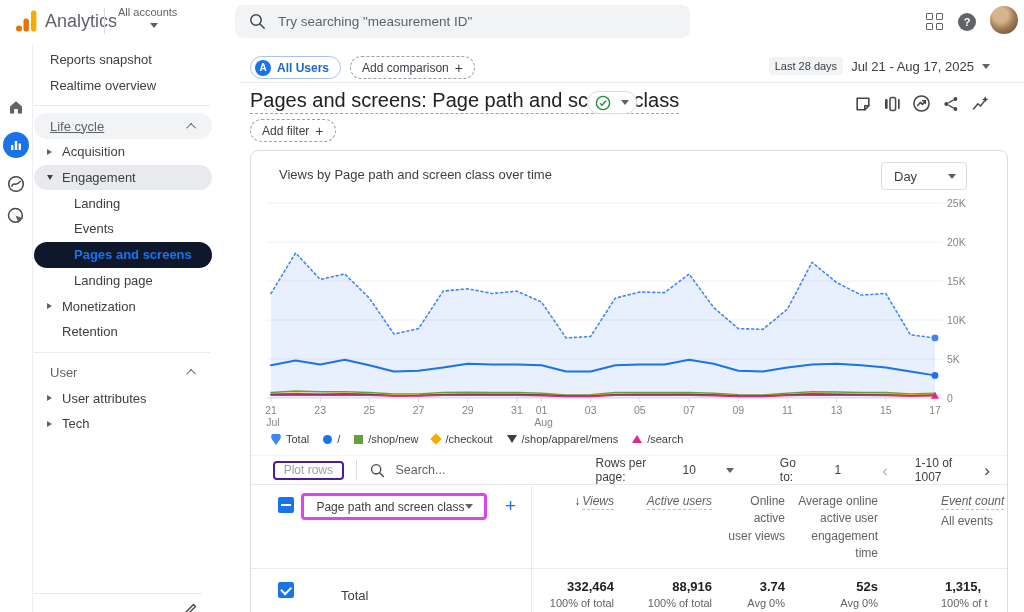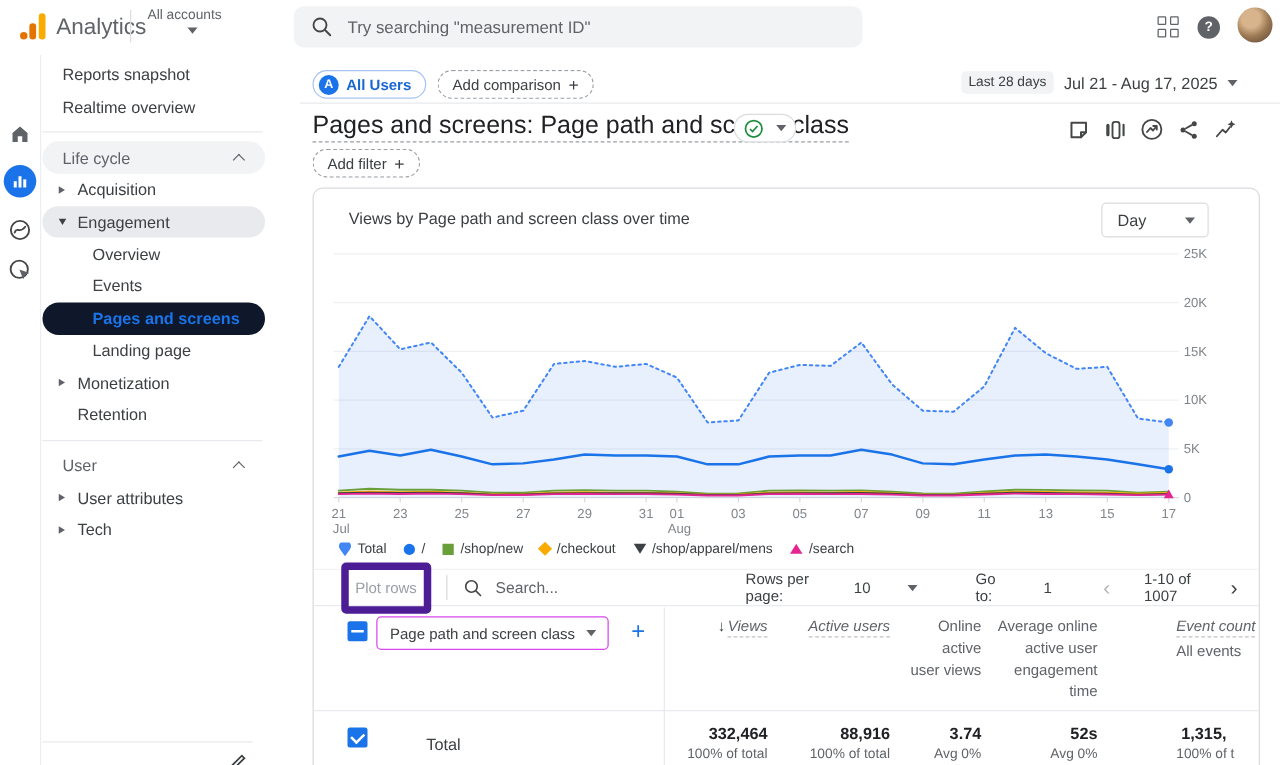--- a/index.html
+++ b/index.html
@@ -29,21 +29,21 @@
   .rail-active { left:3px; width:26px; height:26px; border-radius:50%; background:#1a73e8; display:flex; align-items:center; justify-content:center; }
 
   
   #snav { position:absolute; left:34px; top:44px; width:178px; bottom:0; padding-top:3px; font-size:13px; color:#3c4043; }
   .srow { height:25.7px; display:flex; align-items:center; position:relative; padding-left:16px; border-radius:16px; cursor:pointer; white-space:nowrap; }
   .srow .arrow { position:absolute; left:13px; }
   .ind1 { padding-left:28px; }
   .ind2 { padding-left:40px; }
   .sec-head { color:#5f6368; }
   .sec-head .chev-up { position:absolute; right:16px; }
-  .pill-gray-lt { background:#f1f3f4; }
+  .pill-gray-lt { background:#f1f3f4;text-decoration:underline; }
   .pill-gray { background:#e8eaed; }
   .pill-blue { background:#0f172a; color:#1a73e8; font-weight:bold; }
   .sdiv { height:1px; background:#e8eaed; margin:7px 2px 7px 0; }
 
   
   .tri-r { width:0; height:0; border-left:5px solid #5f6368; border-top:3.5px solid transparent; border-bottom:3.5px solid transparent; }
   .tri-d { width:0; height:0; border-top:5px solid #3c4043; border-left:3.5px solid transparent; border-right:3.5px solid transparent; }
   .caret { width:0; height:0; border-left:4px solid transparent; border-right:4px solid transparent; border-top:5px solid #5f6368; display:inline-block; }
   .chev-up { width:7px; height:7px; border-left:1.6px solid #5f6368; border-top:1.6px solid #5f6368; transform:rotate(45deg) translateY(2px); display:inline-block; }
 
@@ -65,35 +65,35 @@
 
   
   #card { position:absolute; left:250px; top:150px; width:758px; height:478px; border:1px solid #dadce0; border-radius:8px; background:#fff; overflow:hidden; }
   .chart-title { position:absolute; left:28px; top:16px; font-size:13px; color:#3c4043; }
   .gran-select { position:absolute; right:40px; top:11px; width:86px; height:28px; border:1px solid #dadce0; border-radius:4px; display:flex; align-items:center; justify-content:space-between; padding:0 10px 0 12px; font-size:13px; color:#3c4043; cursor:pointer; }
   #legend { position:absolute; left:20px; top:282px; display:flex; align-items:center; gap:14px; font-size:11px; color:#3c4043; }
   .lg-item { display:flex; align-items:center; gap:5px; cursor:pointer; }
 
   
   #ttoolbar { position:absolute; left:0; right:0; top:304px; height:30px; border-top:1px solid #f1f3f4; border-bottom:1px solid #e8eaed; display:flex; align-items:center; }
-  .plot-btn { margin-left:22px; width:82px; height:41px; border:6px solid #4c1d95; border-radius:4px; color:#9aa0a6; font-size:12px; display:flex; align-items:center; justify-content:center; }
+  .plot-btn { margin-left:22px; width:82px; height:19px; border:2px solid #4c1d95; border-radius:4px; color:#9aa0a6; font-size:12px; display:flex; align-items:center; justify-content:center; }
   .tb-vdiv { width:1px; height:20px; background:#dadce0; margin:0 14px 0 12px; }
   .tb-search { display:flex; align-items:center; gap:10px; flex:1; }
   .tb-search input { border:none; outline:none; font-size:12.5px; color:#3c4043; width:200px; font-family:"Liberation Sans",sans-serif; }
   .tb-search input::placeholder { color:#5f6368; }
   .tb-right { display:flex; align-items:center; font-size:12px; color:#3c4043; margin-right:14px; gap:24px; }
   .pgchev { font-size:17px; line-height:1; padding:0 3px; cursor:pointer; }
 
   
   .tbl-vdiv { position:absolute; left:280px; top:335px; bottom:0; width:1px; background:#e8eaed; }
   #thead { position:absolute; left:0; right:0; top:335px; height:83px; border-bottom:1px solid #e8eaed; font-size:12px; color:#5f6368; }
   .cb { width:16px; height:16px; border-radius:2px; background:#1a73e8; position:absolute; cursor:pointer; }
   .cb.indet::after { content:""; position:absolute; left:3px; top:7px; width:10px; height:2.4px; background:#fff; }
   .cb.checked::after { content:""; position:absolute; left:3.2px; top:3.6px; width:8px; height:4.5px; border-left:2px solid #fff; border-bottom:2px solid #fff; transform:rotate(-45deg); }
-  .dim-select { position:absolute; left:50px; top:7px; width:186px; height:27px; border:1px solid #d946ef; border-radius:4px; display:flex; align-items:center; justify-content:space-between; padding:0 9px 0 10px; font-size:12px; color:#3c4043; cursor:pointer; }
+  .dim-select { position:absolute; left:50px; top:7px; width:186px; height:27px; border:3px solid #d946ef; border-radius:4px; display:flex; align-items:center; justify-content:center; padding:0 9px 0 10px; font-size:12px; color:#3c4043; cursor:pointer; }
   .add-dim { position:absolute; left:254px; top:9px; color:#1a73e8; font-size:19px; cursor:pointer; }
   .hcell { position:absolute; top:7px; text-align:right; cursor:pointer; line-height:1.45; }
   .dashed-u { border-bottom:1px dashed #bdc1c6; padding-bottom:1px;font-style:italic; }
   .sort-ar { color:#3c4043; margin-right:2px; }
   .subhead { color:#5f6368; margin-top:3px; }
   #trow-total { position:absolute; left:0; right:0; top:418px; height:60px; font-size:13px; }
   .num { position:absolute; top:10px; font-weight:bold; color:#202124; text-align:right; }
   .sub { position:absolute; top:28px; font-size:11px; color:#5f6368; text-align:right; }
 
   svg { display:block; }
@@ -183,21 +183,21 @@
   </div>
   <div class="srow ind1">
       <span class="arrow tri-r"></span>
       <span>Acquisition</span>
     </div>
   <div class="srow ind1 pill-gray">
       <span class="arrow tri-d"></span>
       <span>Engagement</span>
     </div>
   <div class="srow ind2">
-      <span>Overview</span>
+      <span>Landing</span>
     </div>
   <div class="srow ind2">
       <span>Events</span>
     </div>
   <div class="srow ind2 pill-blue">
       <span>Pages and screens</span>
     </div>
   <div class="srow ind2">
       <span>Landing page</span>
     </div>

